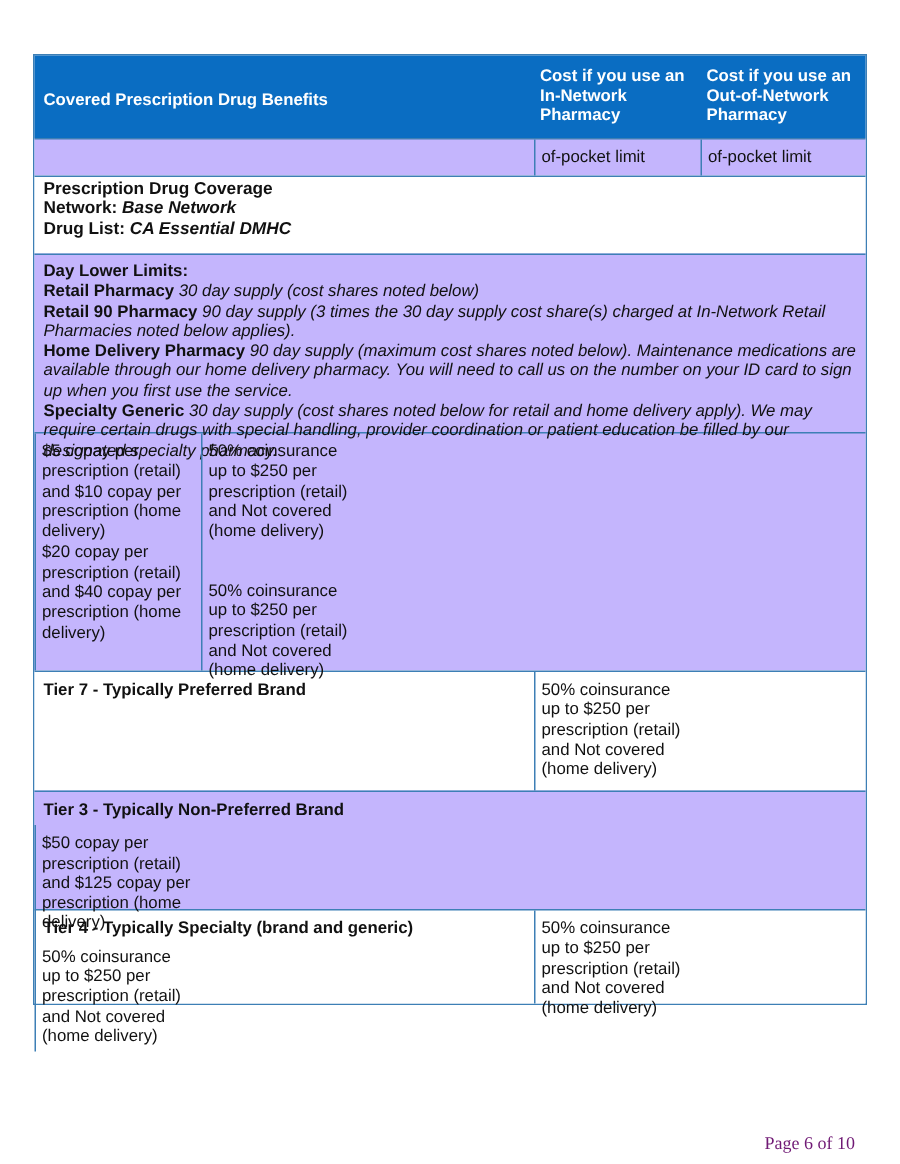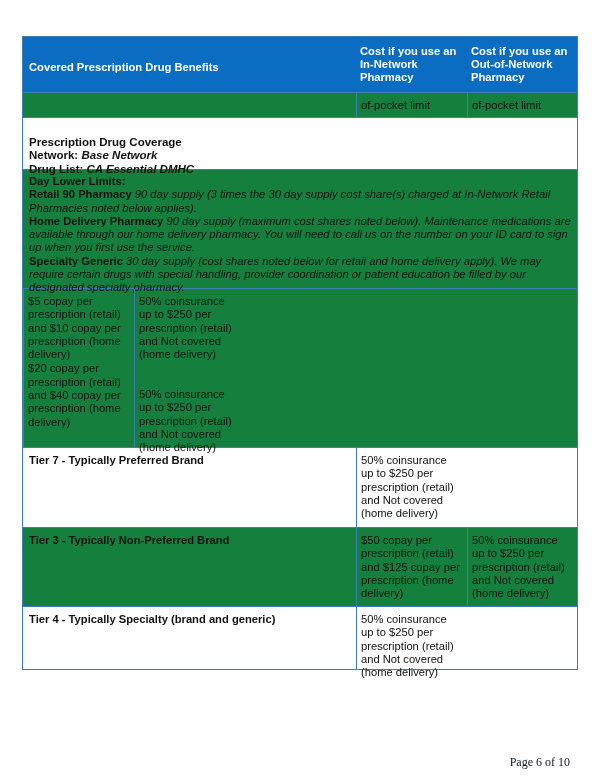--- a/index.html
+++ b/index.html
@@ -9,41 +9,41 @@
     .row { display: flex; border-top: 1px solid #3d7fb5; box-sizing: border-box; }
     .row:first-child { border-top: none; }
     .c1 { width: 333px; box-sizing: border-box; padding: 3px 6px; }
     .c2 { width: 111px; box-sizing: border-box; padding: 3px 4px; border-left: 1px solid #3d7fb5; }
     .c3 { width: 110px; box-sizing: border-box; padding: 3px 4px; border-left: 1px solid #3d7fb5; }
     .full { width: 100%; box-sizing: border-box; padding: 4px 6px; }
     .hdr { background: #0a6dc2; color: #fff; font-weight: bold; font-size: 11.2px; height: 55px; }
     .hdr .c1 { display: flex; align-items: center; padding-top: 8px; }
     .hdr .c2 { display: flex; align-items: center; border-left: none; line-height: 13px; padding-top: 2px; }
     .hdr .c3 { display: flex; align-items: center; border-left: none; line-height: 13px; }
-    .light { background: #15803d; }
+    .light { background: #c4b5fd; }
     .white { background: #ffffff; }
     .sub { height: 25px; font-size: 11.2px; }
     .sub .c2, .sub .c3 { display: flex; align-items: center; }
     .cov { height: 52px; font-size: 11.5px; font-weight: bold; line-height: 13.3px; }
-    .cov .full { padding-top: 18px; }
+    .cov .full { padding-top: 2px; }
     .ds { height: 119px; font-size: 11.2px; line-height: 13.3px; }
     .ds .full { padding-top: 5px; }
     i { font-weight: normal; }
     .cov i { font-weight: bold; }
     .tier { font-size: 11.2px; line-height: 13.3px; }
     .tier .c1 { font-weight: bold; padding-top: 6px; }
     .tier .c2, .tier .c3 { padding-top: 6px; }
     .tierA { height: 159px; }
     .tierA .c1 > div:nth-child(2) { margin-top: 66px; }
     .tierA .c2 > div:nth-child(2), .tierA .c3 > div:nth-child(2) { margin-top: 1px; }
     .tierA .c3 > div:nth-child(2) { margin-top: 26.6px; }
     .t2 { height: 80px; }
-    .t3 { height: 79px; }
+    .t3 { height: 79px; flex-direction: column; }
     .t4 { height: 63px; }
-    .footer { position: absolute; right: 30px; top: 755px; font-family: "Liberation Serif", serif; font-size: 12px; color: #0f172a; }
+    .footer { position: absolute; right: 30px; top: 755px; font-family: "Liberation Serif", serif; font-size: 12px; color: #701a75; }
   </style>
 </head>
 <body>
 
 <div class="tbl">
   <div class="row hdr">
     <div class="c1">Covered Prescription Drug Benefits</div>
     <div class="c2">Cost if you use an In-Network Pharmacy</div>
     <div class="c3">Cost if you use an Out-of-Network Pharmacy</div>
   </div>
@@ -58,20 +58,21 @@
     <div class="full">
       <div>Prescription Drug Coverage</div>
       <div><span>Network:</span> <i>Base Network</i></div>
       <div><span>Drug List:</span> <i>CA Essential DMHC</i></div>
     </div>
   </div>
 
   <div class="row ds light">
     <div class="full">
       <div style="font-weight:bold">Day Lower Limits:</div>
+      <div><b>Retail Pharmacy</b> <i>30 day supply (cost shares noted below)</i></div>
       <div><b>Retail 90 Pharmacy</b> <i>90 day supply (3 times the 30 day supply cost share(s) charged at In-Network Retail Pharmacies noted below applies).</i></div>
       <div><b>Home Delivery Pharmacy</b> <i>90 day supply (maximum cost shares noted below). Maintenance medications are available through our home delivery pharmacy. You will need to call us on the number on your ID card to sign up when you first use the service.</i></div>
       <div><b>Specialty Generic</b> <i>30 day supply (cost shares noted below for retail and home delivery apply). We may require certain drugs with special handling, provider coordination or patient education be filled by our designated specialty pharmacy.</i></div>
     </div>
   </div>
 
   <div class="row tier tierA light">
     <div class="c2">
       <div>$5 copay per prescription (retail) and $10 copay per prescription (home delivery)</div>
       <div>$20 copay per prescription (retail) and $40 copay per prescription (home delivery)</div>

